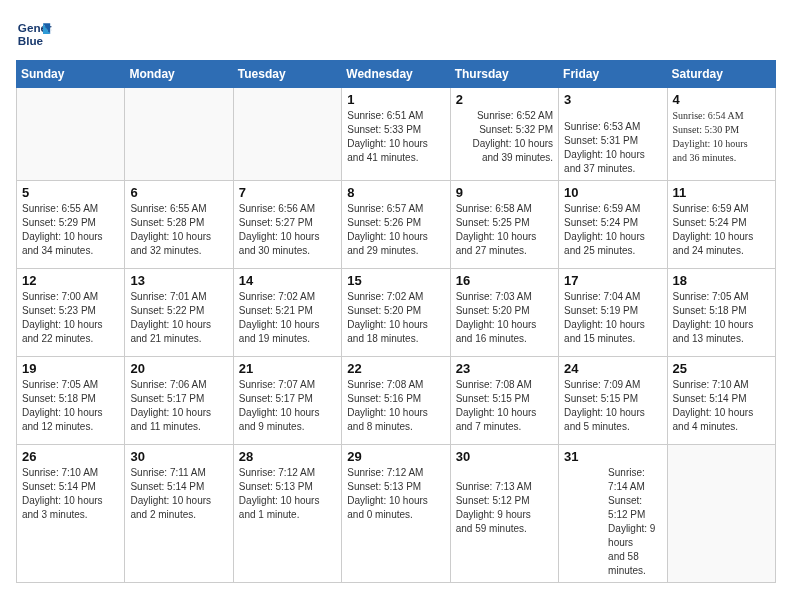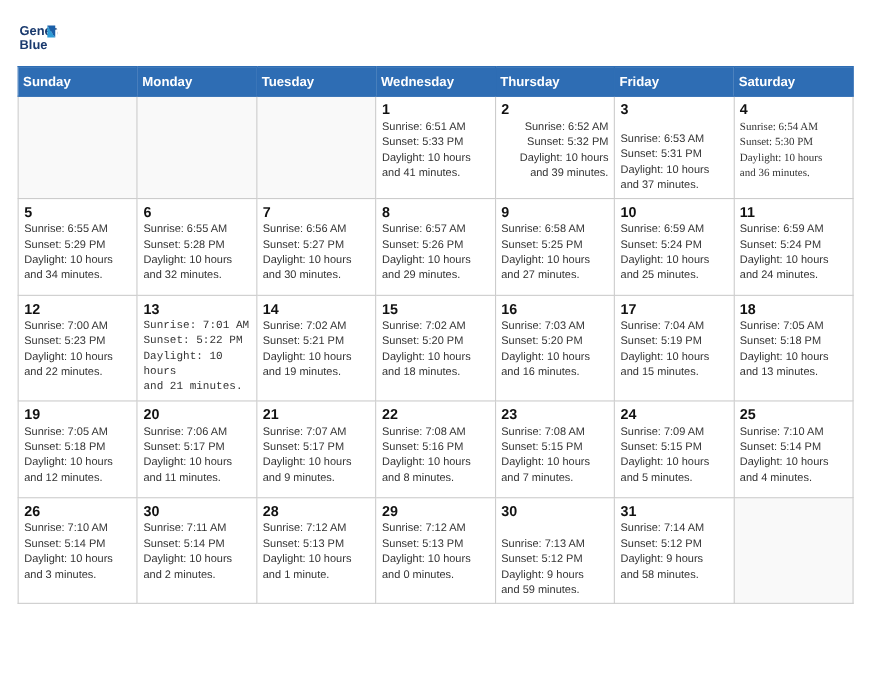--- a/index.html
+++ b/index.html
@@ -198,21 +198,21 @@
       <tr>
         <td>
           <div class="day-num">12</div>
           <div class="day-info" style="white-space: pre-line;">Sunrise: 7:00 AM
 Sunset: 5:23 PM
 Daylight: 10 hours
 and 22 minutes.</div>
         </td>
         <td>
           <div class="day-num">13</div>
-          <div class="day-info" style="white-space: pre-line; font-family: Liberation Mono, monospace;">Sunrise: 7:01 AM
+          <div class="day-info" style="white-space: pre-line;">Sunrise: 7:01 AM
 Sunset: 5:22 PM
 Daylight: 10 hours
 and 21 minutes.</div>
         </td>
         <td>
           <div class="day-num">14</div>
           <div class="day-info" style="white-space: pre-line;">Sunrise: 7:02 AM
 Sunset: 5:21 PM
 Daylight: 10 hours
 and 19 minutes.</div>
@@ -328,21 +328,21 @@
         </td>
         <td>
           <div class="day-num">30</div>
           <div class="day-info" style="white-space: pre-line; margin-top: 16px;">Sunrise: 7:13 AM
 Sunset: 5:12 PM
 Daylight: 9 hours
 and 59 minutes.</div>
         </td>
         <td>
           <div class="day-num">31</div>
-          <div class="day-info" style="white-space: pre-line;">Sunrise: 7:14 AM
+          <div class="day-info" style="white-space: pre-line; margin-left: 44px;">Sunrise: 7:14 AM
 Sunset: 5:12 PM
 Daylight: 9 hours
 and 58 minutes.</div>
         </td>
         <td class="empty"></td>
       </tr>
     </tbody>
 </table>
 
 </body></html>

